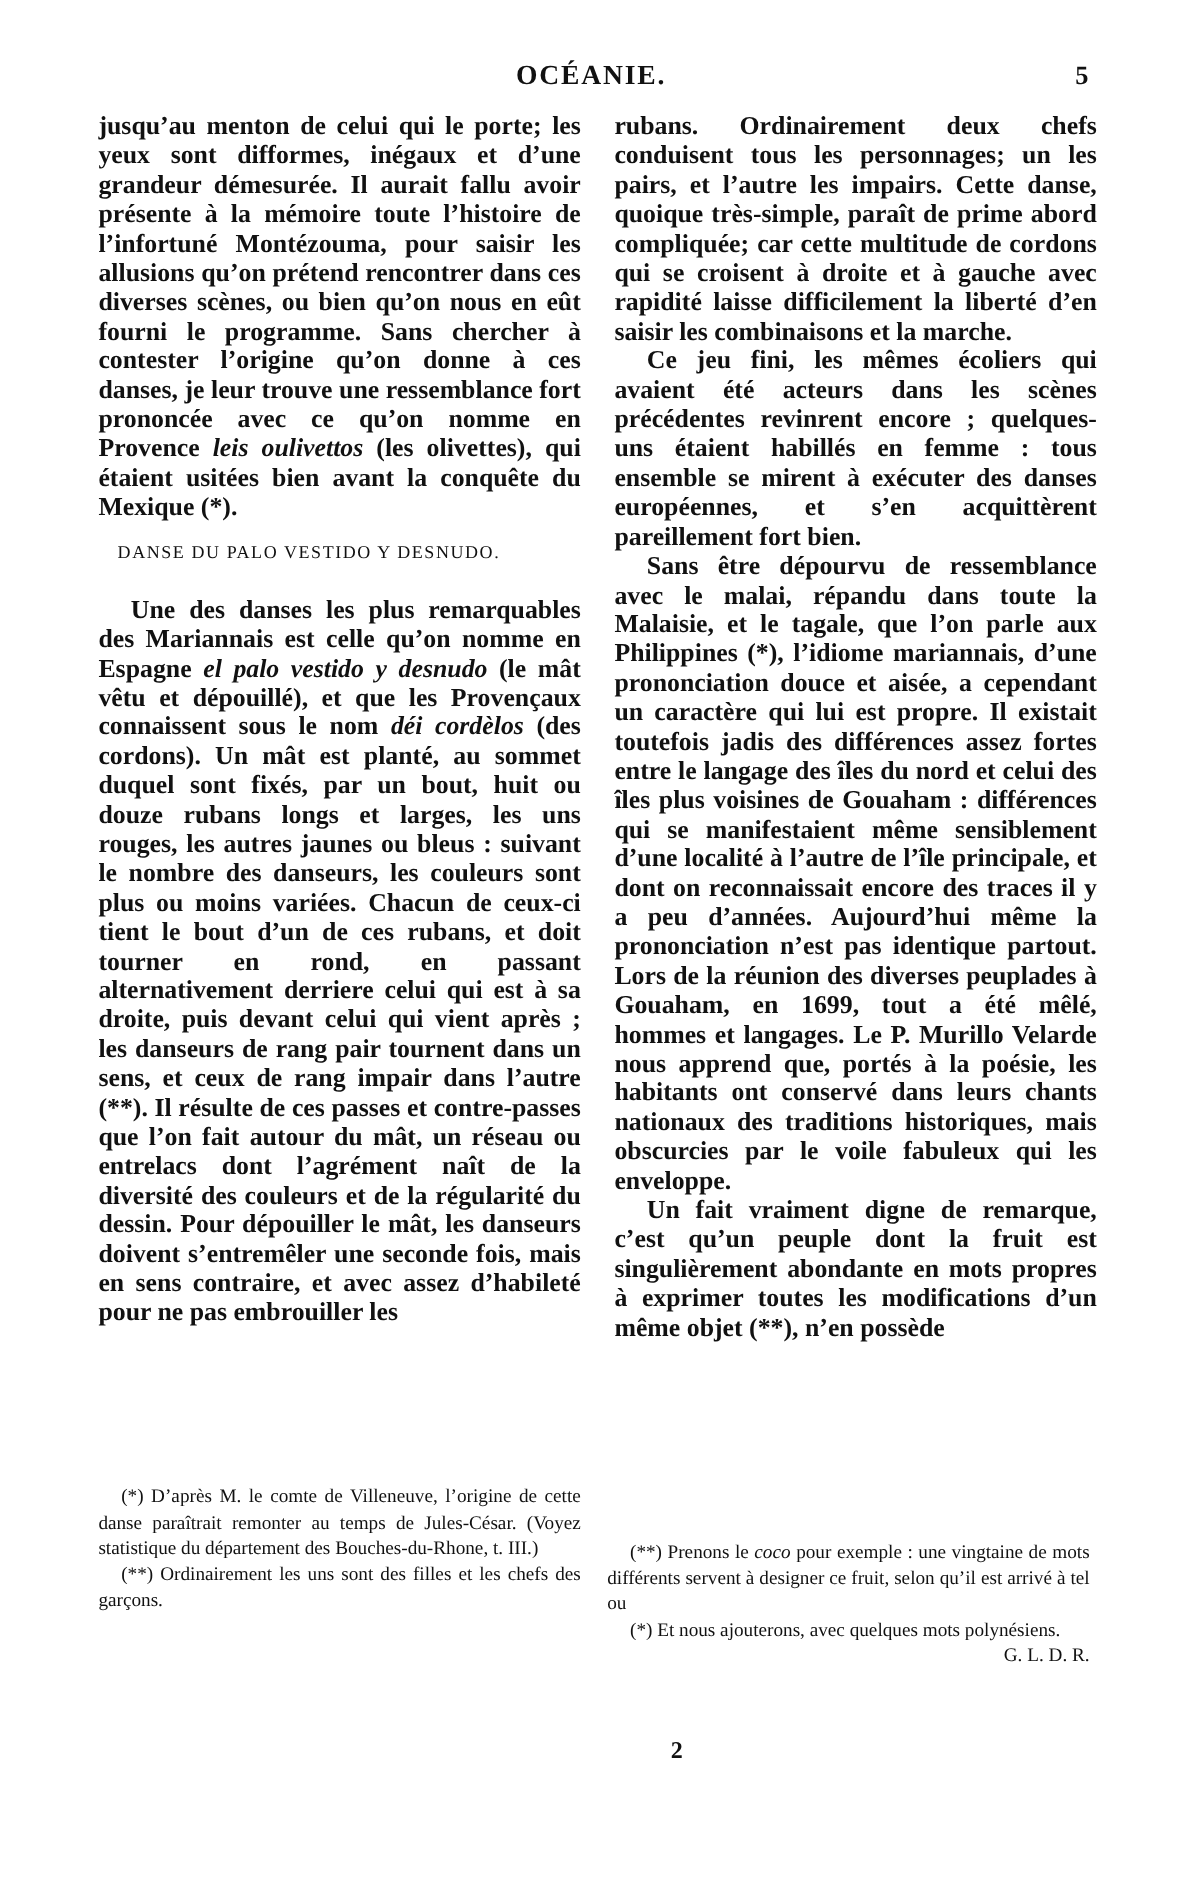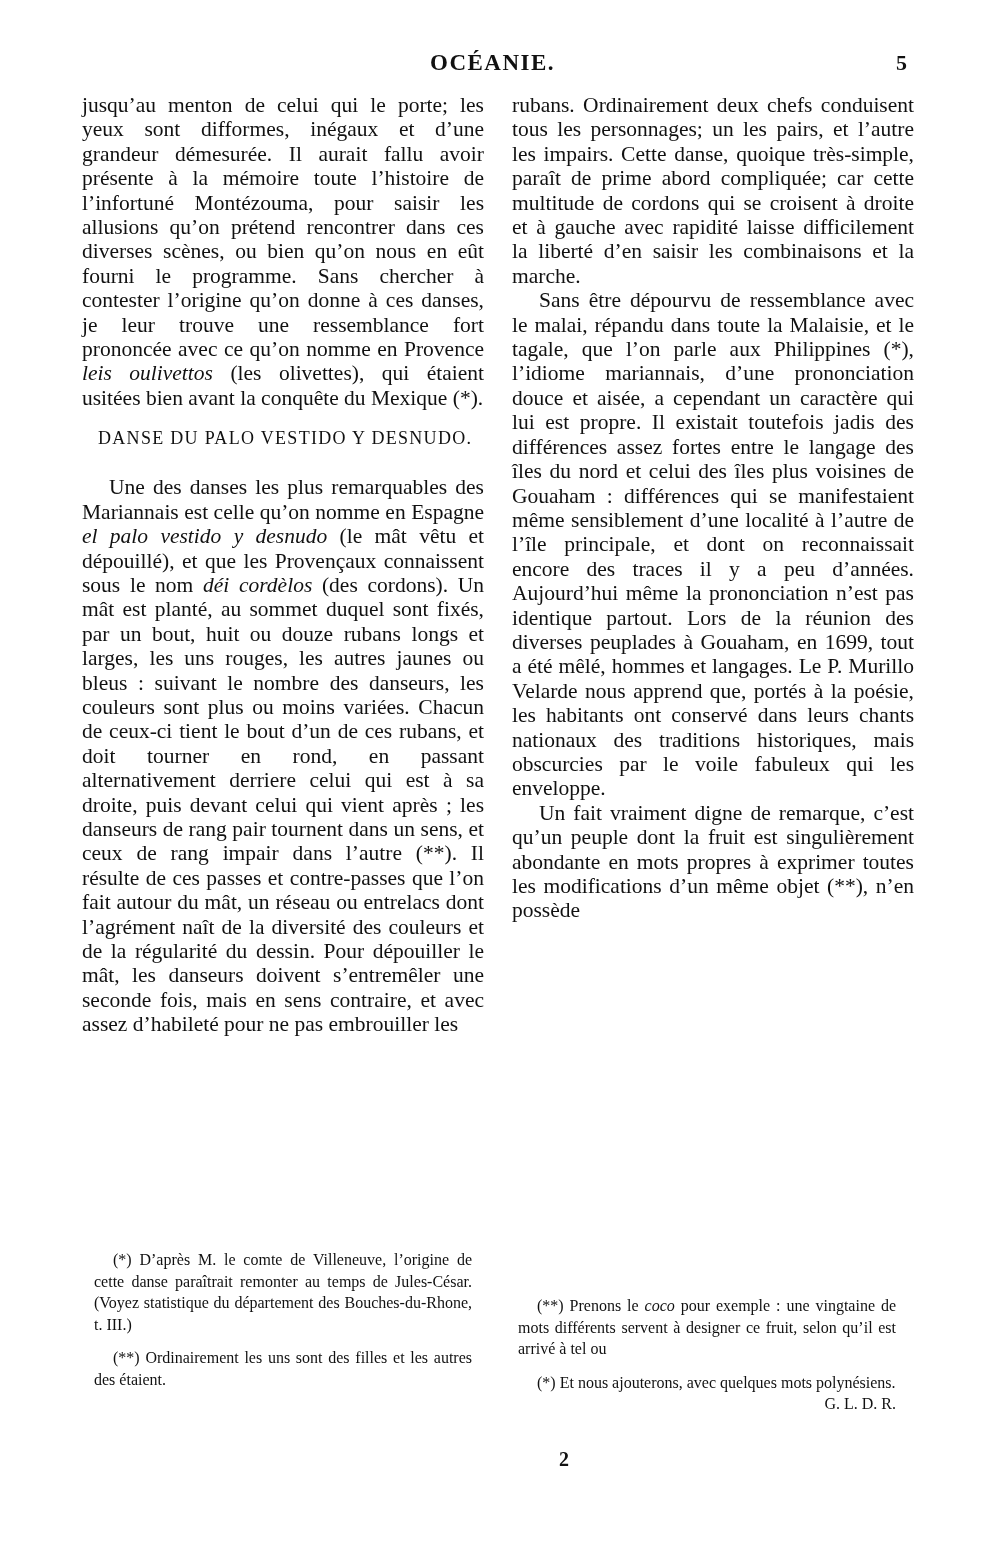--- a/index.html
+++ b/index.html
@@ -5,54 +5,55 @@
   html, body { margin: 0; padding: 0; background: #ffffff; }
   body { width: 1000px; height: 1566px; position: relative; overflow: hidden;
          font-family: "Liberation Serif", "DejaVu Serif", serif; color: #111; }
   .page-header { position: absolute; top: 50px; left: 0; width: 923px; height: 32px; }
   .running-title { position: absolute; left: 430px; top: 0; font-size: 23px; font-weight: bold;
                    letter-spacing: 1.5px; }
   .page-number { position: absolute; left: 896px; top: 0; font-size: 22px; font-weight: bold; }
   .column { position: absolute; top: 93px; }
   .col-left { left: 82px; width: 402px; }
   .col-right { left: 512px; width: 402px; }
-  .column p { margin: 0; font-size: 21.5px; line-height: 24.4px; text-align: justify; }
+  .column p { margin: 0; font-size: 21.5px; line-height: 24.4px; text-align: justify; font-weight: bold; }
   .column p.indent { text-indent: 27px; }
-  .section-heading { font-size: 18px; letter-spacing: 1.3px; text-align: center;
+  .section-heading { font-size: 15px; letter-spacing: 1.3px; text-align: center;
                      margin: 18px 0 26px 0; text-transform: uppercase; }
   .section-heading.left { text-align: left; padding-left: 16px; }
   .footnotes { position: absolute; }
   .fn-left { left: 82px; width: 402px; top: 1237px; }
   .fn-right { left: 506px; width: 402px; top: 1283px; }
-  .footnotes p { margin: 12px; font-size: 16px; line-height: 21.6px; text-align: justify; }
+  .footnotes p { margin: 0; font-size: 16px; line-height: 21.6px; text-align: justify; }
   .footnotes p.indent { text-indent: 19px; }
   .signature-mark { position: absolute; left: 559px; top: 1448px; font-size: 20px; font-weight: bold; }
   em { font-style: italic; }
 </style>
 </head>
 <body>
 
 <div class="page-header">
   <span class="running-title">OCÉANIE.</span>
   <span class="page-number">5</span>
 </div>
 
 <div class="column col-left">
   <p><span>jusqu’au menton de celui qui le porte; les yeux sont difformes, inégaux et d’une grandeur démesurée. Il aurait fallu avoir présente à la mémoire toute l’histoire de l’infortuné Montézouma, pour saisir les allusions qu’on prétend rencontrer dans ces diverses scènes, ou bien qu’on nous en eût fourni le programme. Sans chercher à contester l’origine qu’on donne à ces danses, je leur trouve une ressemblance fort prononcée avec ce qu’on nomme en Provence</span> <em>leis oulivettos</em> <span>(les olivettes), qui étaient usitées bien avant la conquête du Mexique (*).</span></p>
   <div class="section-heading left">Danse du palo vestido y desnudo.</div>
   <p class="indent"><span>Une des danses les plus remarquables des Mariannais est celle qu’on nomme en Espagne</span> <em>el palo vestido y desnudo</em> <span>(le mât vêtu et dépouillé), et que les Provençaux connaissent sous le nom</span> <em>déi cordèlos</em> <span>(des cordons). Un mât est planté, au sommet duquel sont fixés, par un bout, huit ou douze rubans longs et larges, les uns rouges, les autres jaunes ou bleus : suivant le nombre des danseurs, les couleurs sont plus ou moins variées. Chacun de ceux-ci tient le bout d’un de ces rubans, et doit tourner en rond, en passant alternativement derriere celui qui est à sa droite, puis devant celui qui vient après ; les danseurs de rang pair tournent dans un sens, et ceux de rang impair dans l’autre (**). Il résulte de ces passes et contre-passes que l’on fait autour du mât, un réseau ou entrelacs dont l’agrément naît de la diversité des couleurs et de la régularité du dessin. Pour dépouiller le mât, les danseurs doivent s’entremêler une seconde fois, mais en sens contraire, et avec assez d’habileté pour ne pas embrouiller les</span></p>
 </div>
 
 <div class="footnotes fn-left">
   <p class="indent">(*) D’après M. le comte de Villeneuve, l’origine de cette danse paraîtrait remonter au temps de Jules-César. (Voyez statistique du département des Bouches-du-Rhone, t. III.)</p>
-  <p class="indent">(**) Ordinairement les uns sont des filles et les autres des étaient.</p>
+  <p class="indent">(**) Ordinairement les uns sont des filles et les chefs des garçons.</p>
 </div>
 
 <div class="column col-right">
   <p>rubans. Ordinairement deux chefs conduisent tous les personnages; un les pairs, et l’autre les impairs. Cette danse, quoique très-simple, paraît de prime abord compliquée; car cette multitude de cordons qui se croisent à droite et à gauche avec rapidité laisse difficilement la liberté d’en saisir les combinaisons et la marche.</p>
+  <p class="indent">Ce jeu fini, les mêmes écoliers qui avaient été acteurs dans les scènes précédentes revinrent encore ; quelques-uns étaient habillés en femme : tous ensemble se mirent à exécuter des danses européennes, et s’en acquittèrent pareillement fort bien.</p>
   <p class="indent">Sans être dépourvu de ressemblance avec le malai, répandu dans toute la Malaisie, et le tagale, que l’on parle aux Philippines (*), l’idiome mariannais, d’une prononciation douce et aisée, a cependant un caractère qui lui est propre. Il existait toutefois jadis des différences assez fortes entre le langage des îles du nord et celui des îles plus voisines de Gouaham : différences qui se manifestaient même sensiblement d’une localité à l’autre de l’île principale, et dont on reconnaissait encore des traces il y a peu d’années. Aujourd’hui même la prononciation n’est pas identique partout. Lors de la réunion des diverses peuplades à Gouaham, en 1699, tout a été mêlé, hommes et langages. Le P. Murillo Velarde nous apprend que, portés à la poésie, les habitants ont conservé dans leurs chants nationaux des traditions historiques, mais obscurcies par le voile fabuleux qui les enveloppe.</p>
   <p class="indent">Un fait vraiment digne de remarque, c’est qu’un peuple dont la fruit est singulièrement abondante en mots propres à exprimer toutes les modifications d’un même objet (**), n’en possède</p>
 </div>
 
 <div class="footnotes fn-right">
   <p class="indent"><span>(**) Prenons le</span> <em>coco</em> <span>pour exemple : une vingtaine de mots différents servent à designer ce fruit, selon qu’il est arrivé à tel ou</span></p>
   <p class="indent"><span>(*) Et nous ajouterons, avec quelques mots polynésiens.</span><span style="float:right">G. L. D. R.</span></p>
 </div>
 
 <div class="signature-mark">2</div>

